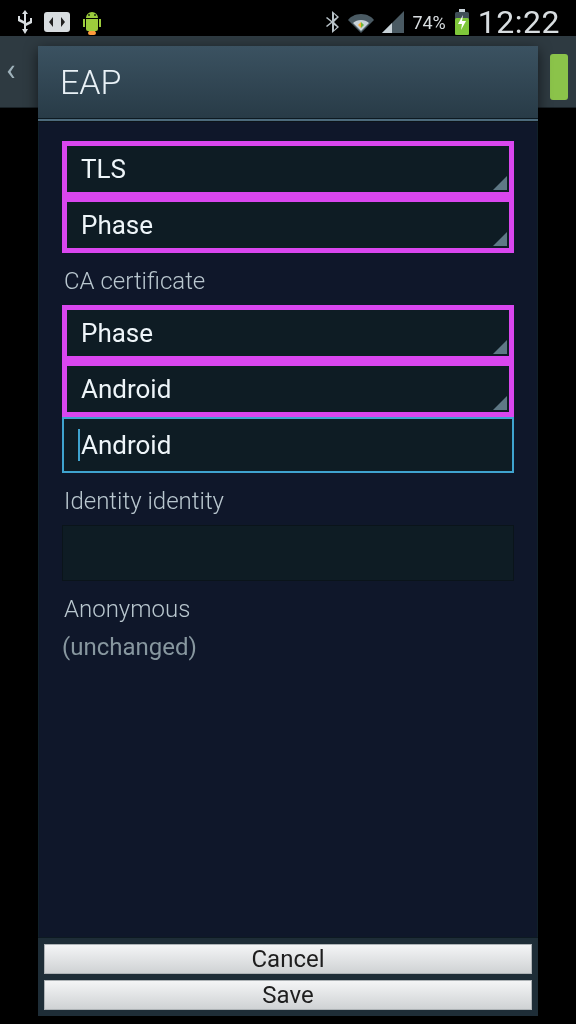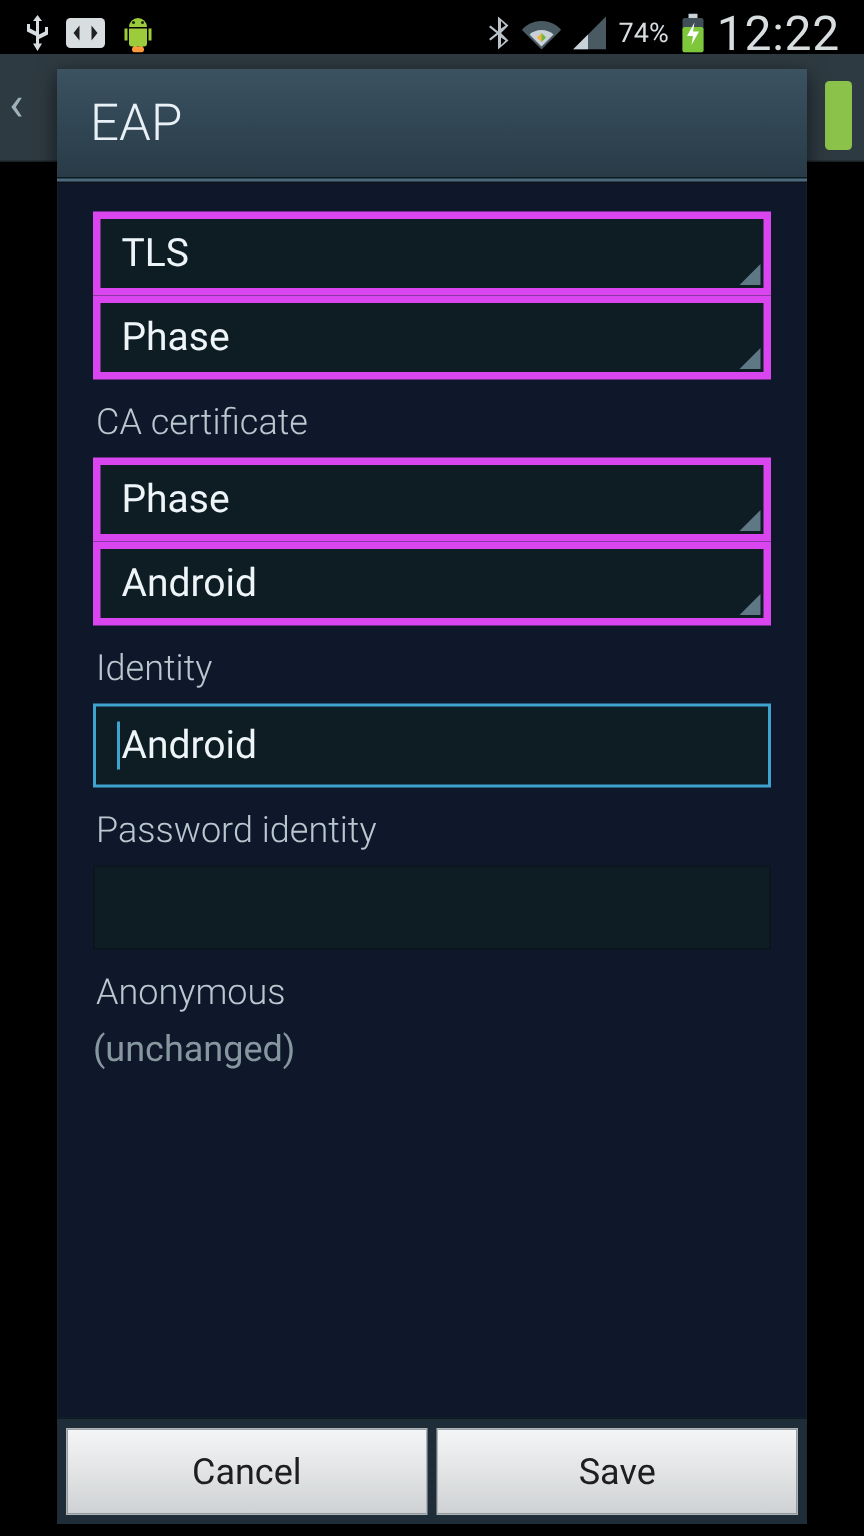--- a/index.html
+++ b/index.html
@@ -138,20 +138,21 @@
     text-align: left;
   }
 
   
   .button-row {
     display: flex;
     gap: 6px;
     padding: 6px;
     background: #1e2d37;
     border-top: 1px solid #0d1a22;
+    flex-direction: column;
   }
   .btn {
     flex: 1 1 0;
     height: 58px;
     background: linear-gradient(#f4f5f6, #cfd2d4);
     border: 1px solid #aeb3b6;
     color: #1e1e1e;
     font-size: 24px;
     display: flex;
     align-items: center;
@@ -246,27 +247,26 @@
     <div class="dropdown">
       <span>Phase</span>
       <span class="corner"></span>
     </div>
 
     <div class="dropdown">
       <span>Android</span>
       <span class="corner"></span>
     </div>
 
-    <div class="field-label">Identity</div>
     <div class="textbox focused">
       <span class="cursor"></span>
         <span>Android</span>
     </div>
 
-    <div class="field-label">Password identity</div>
+    <div class="field-label">Identity identity</div>
     <div class="textbox">
       <span></span>
     </div>
 
     <div class="field-label">Anonymous</div>
     <div class="cut-placeholder">(unchanged)</div>
 
   </div>
 
   <div class="button-row">

